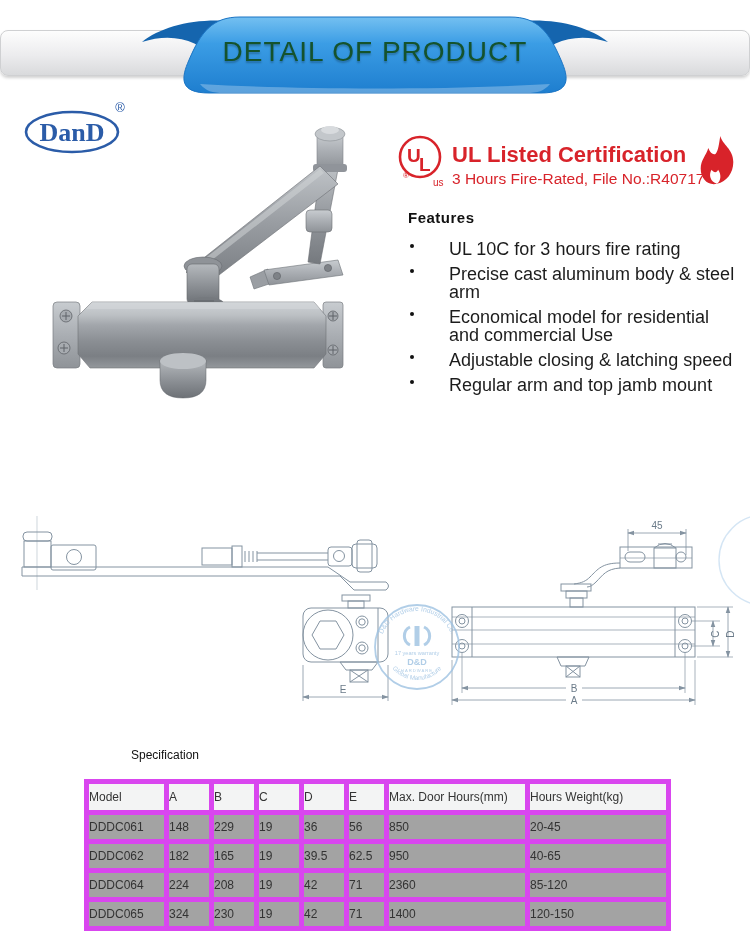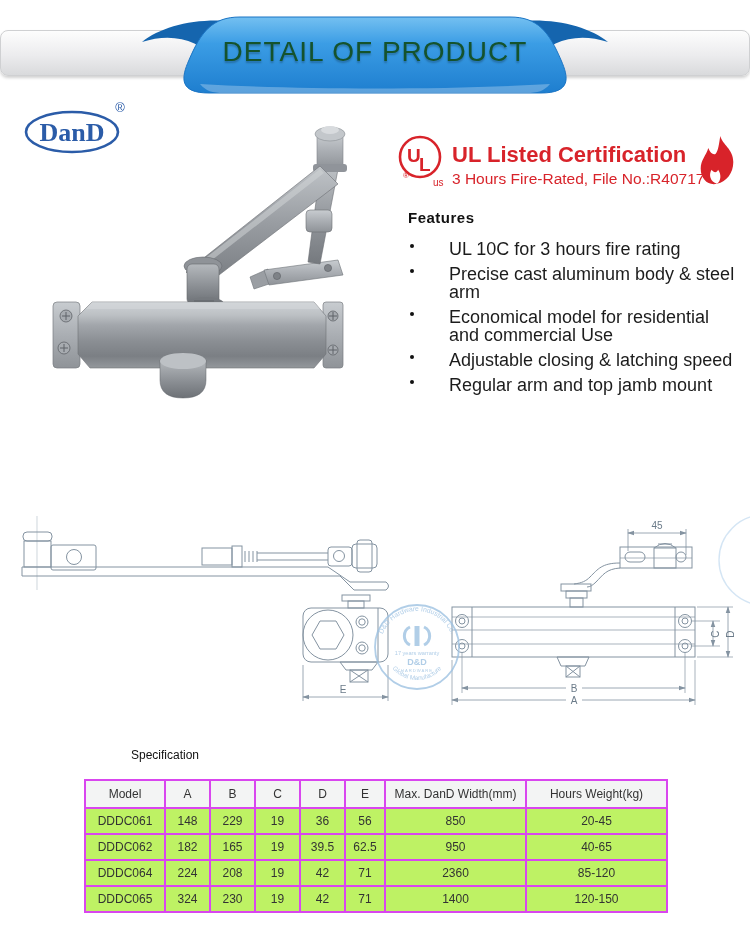--- a/index.html
+++ b/index.html
@@ -41,25 +41,25 @@
   .wm-svg{left:371px;top:602px;opacity:.8;}
   svg text{font-family:"Liberation Sans",sans-serif;}
   .dimlbl{fill:#6b7b89;font-size:10px;}
   
   .spec-heading{left:95px;top:748px;font-size:12px;font-weight:normal;color:#111;margin-left:36px;}
   .spec-table{
     left:84px;top:779px;border-collapse:collapse;table-layout:fixed;
     font-size:12px;color:#333;
   }
   .spec-table th,.spec-table td{
-    border:2px solid #d946ef;text-align:center;padding:0;
+    border:5px solid #d946ef;text-align:left;padding:0;
     font-weight:normal;overflow:hidden;white-space:nowrap;
   }
   .spec-table th{height:26px;background:#f3f4f4;}
-  .spec-table td{height:24px;background:#bef264;}
+  .spec-table td{height:24px;background:#a3a3a3;}
 </style>
 </head>
 <body>
 
 <div class="abs gray-bar"></div>
 
 <svg class="abs ribbon-svg" width="470" height="82" viewBox="0 0 470 82">
   <defs>
     <linearGradient id="gRib" x1="0" y1="0" x2="0" y2="1">
       <stop offset="0%" stop-color="#74c0f1"></stop>
@@ -358,21 +358,21 @@
       <col style="width:141px">
   </colgroup>
   <thead>
     <tr>
       <th>Model</th>
       <th>A</th>
       <th>B</th>
       <th>C</th>
       <th>D</th>
       <th>E</th>
-      <th>Max. DanD Width(mm)</th>
+      <th>Max. Door Hours(mm)</th>
       <th>Hours Weight(kg)</th>
     </tr>
   </thead>
   <tbody>
     <tr>
       <td>DDDC061</td>
       <td>148</td>
       <td>229</td>
       <td>19</td>
       <td>36</td>

